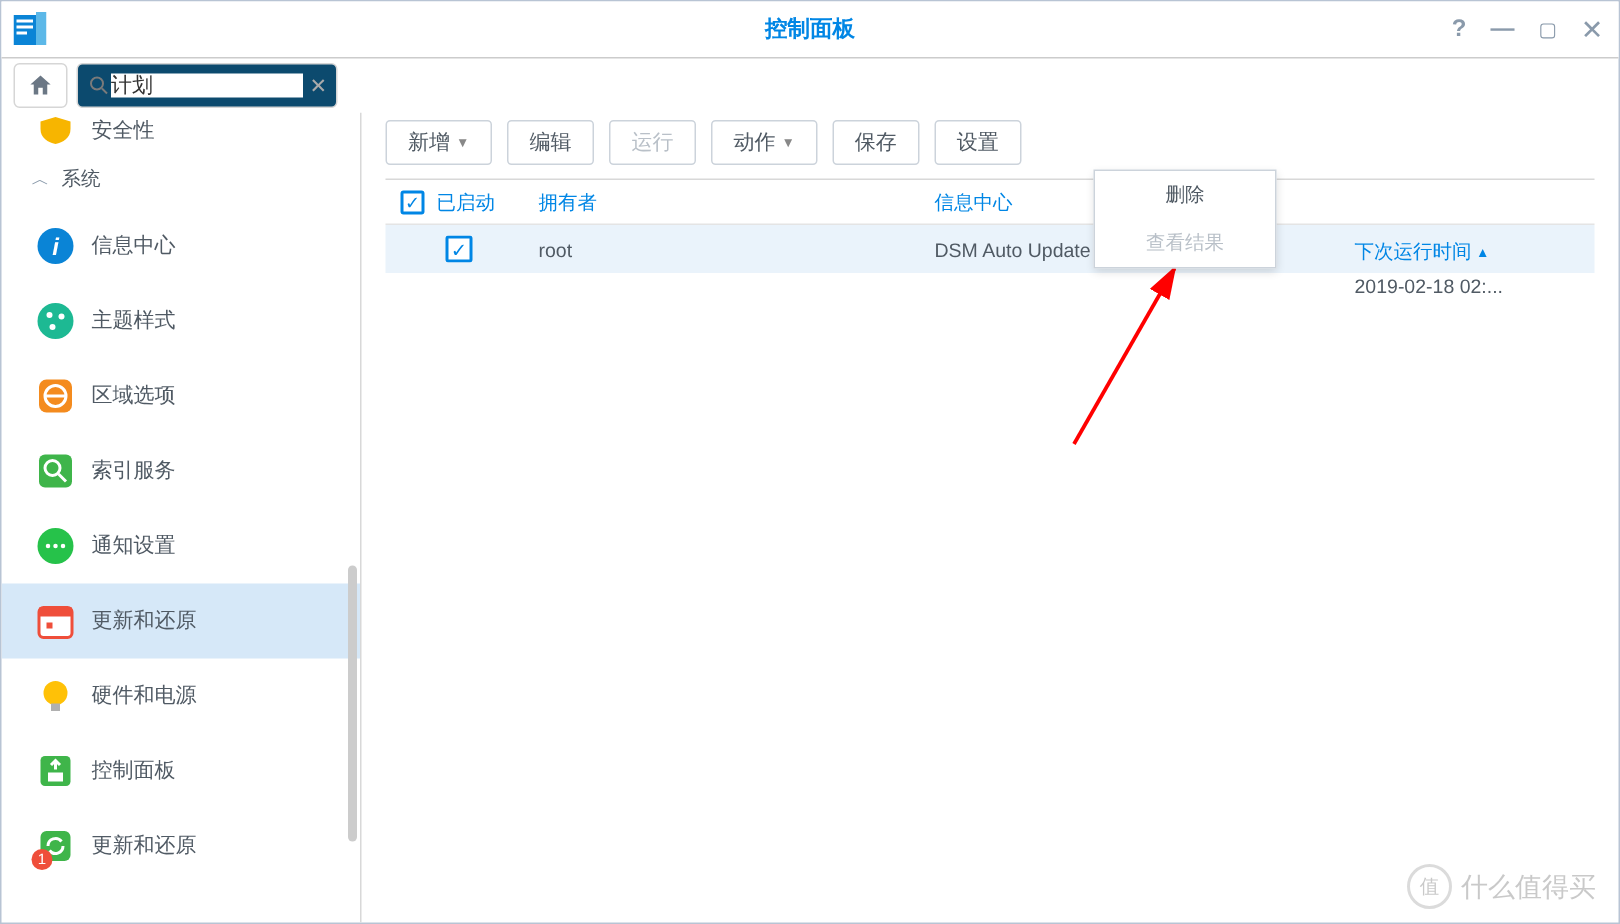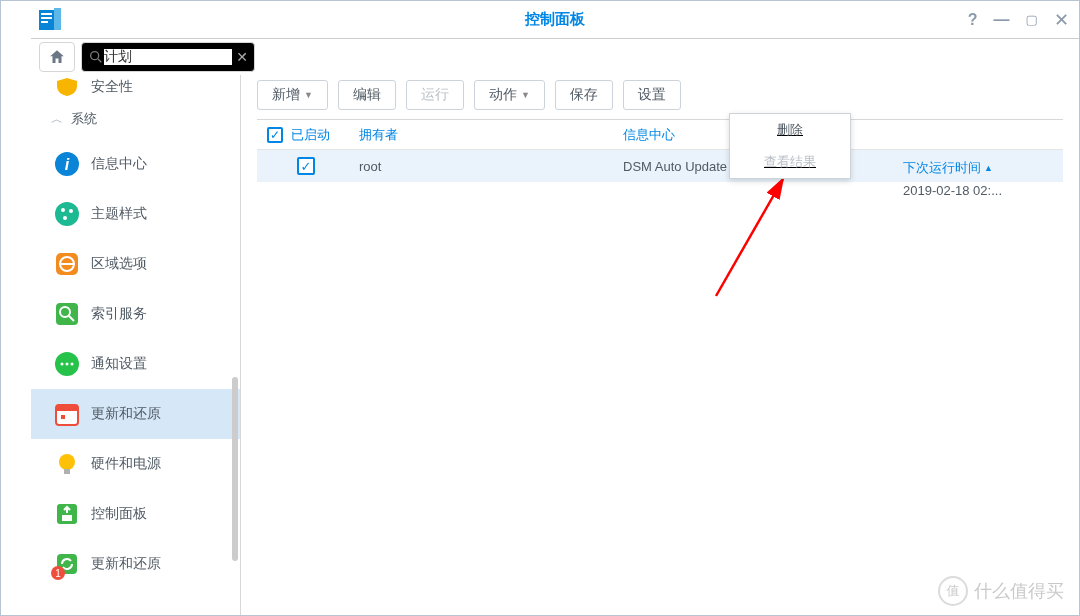--- a/index.html
+++ b/index.html
@@ -1,28 +1,28 @@
 <!DOCTYPE html>
 <html><head>
   <meta charset="utf-8">
   <style>
     * { margin: 0; padding: 0; box-sizing: border-box; font-family: Arial, "Microsoft YaHei", sans-serif; }
     body { width: 1080px; height: 616px; overflow: hidden; background: #fff; position: relative; }
     
-    .window { width: 1080px; height: 616px; border: 1px solid #b8c4d4; background: #fff; display: flex; flex-direction: column; padding-left: 30px; }
+    .window { width: 1080px; height: 616px; border: 1px solid #b8c4d4; background: #fff; display: flex; flex-direction: column; }
     
     .titlebar { height: 38px; background: #fff; border-bottom: 1px solid #ccc; display: flex; align-items: center; position: relative; }
     .app-icon { width: 22px; height: 24px; margin: 6px 0 6px 8px; }
     .title-text { position: absolute; left: 50%; transform: translateX(-50%); color: #0086e5; font-size: 15px; font-weight: bold; }
     .title-actions { position: absolute; right: 10px; display: flex; gap: 16px; align-items: center; color: #8a9aab; }
     .title-actions span { cursor: pointer; font-size: 16px; }
     
     .topbar { height: 36px; display: flex; align-items: center; padding: 0 8px; gap: 6px; }
     .home-btn { width: 36px; height: 30px; border: 1px solid #d6d6d6; border-radius: 4px; background: #fff; display: flex; align-items: center; justify-content: center; cursor: pointer; }
-    .search-wrap { flex: 0 0 174px; height: 30px; border: 1px solid #d6d6d6; border-radius: 4px; display: flex; align-items: center; background: #000000; padding: 0 6px; }
+    .search-wrap { flex: 0 0 174px; height: 30px; border: 1px solid #d6d6d6; border-radius: 4px; display: flex; align-items: center; background: #0c4a6e; padding: 0 6px; }
     .search-wrap input { flex: 1; border: none; outline: none; font-size: 14px; color: #333; width: 100px; }
     .search-clear { color: #aaa; cursor: pointer; font-size: 14px; margin-left: 4px; }
     
     .body { flex: 1; display: flex; overflow: hidden; }
     
     .sidebar { width: 254px; border-right: 1px solid #d8d8d8; overflow-y: auto; position: relative; }
     .sidebar-sb { position: absolute; right: 2px; top: 302px; width: 6px; height: 184px; background: #ccc; border-radius: 3px; }
     
     .partial-item { display: flex; align-items: center; height: 24px; padding-left: 22px; gap: 10px; color: #505a64; font-size: 14px; }
     .partial-item svg { flex: 0 0 28px; }
@@ -43,21 +43,21 @@
     .grid { margin: 8px 16px 0 16px; border-top: 1px solid #d8d8d8; }
     .grid-head { display: flex; height: 30px; border-bottom: 1px solid #e4e4e4; background: #fff; }
     .gh { display: flex; align-items: center; padding-left: 10px; color: #0086e5; font-size: 13px; border-right: 0px solid #eee; }
     .gh.sorted::after { content: "▲"; font-size: 9px; margin-left: 3px; color: #0086e5; }
     .gh .hcb { width: 16px; height: 16px; border: 2px solid #0086e5; border-radius: 2px; margin-right: 8px; display: flex; align-items: center; justify-content: center; color: #0086e5; font-size: 12px; background: #fff; }
     
     .grid-row { display: flex; height: 32px; align-items: center; background: #eaf3fb; }
     .gc { padding-left: 10px; color: #505a64; font-size: 13px; overflow: hidden; text-overflow: ellipsis; white-space: nowrap; }
     .row-cb { width: 18px; height: 18px; border: 2px solid #0086e5; border-radius: 2px; margin-left: 30px; display: flex; align-items: center; justify-content: center; color: #0086e5; font-size: 13px; background: #fff; }
     
-    .dropdown { position: absolute; top: 38px; left: 488px; width: 122px; background: #fff; border: 1px solid #ccd3db; box-shadow: 0 2px 6px rgba(0,0,0,0.15); z-index: 10; text-decoration: underline; }
+    .dropdown { position: absolute; top: 38px; left: 488px; width: 122px; background: #fff; border: 1px solid #ccd3db; box-shadow: 0 2px 6px rgba(0,0,0,0.15); z-index: 10; }
     .dd-item { height: 32px; display: flex; align-items: center; justify-content: center; font-size: 13px; cursor: pointer; }
     .dd-item.enabled { color: #505a64; }
     .dd-item.disabled { color: #b9c0c8; cursor: default; }
     
     .arrow { position: absolute; left: 470px; top: 96px; pointer-events: none; z-index: 9; }
     
     .watermark { position: absolute; right: 16px; bottom: 10px; display: flex; align-items: center; gap: 6px; opacity: 0.35; z-index: 20; color: #666; font-size: 18px; pointer-events: none; }
     .wm-circle { width: 30px; height: 30px; border: 2px solid #999; border-radius: 50%; display: flex; align-items: center; justify-content: center; font-size: 13px; }
     
     

